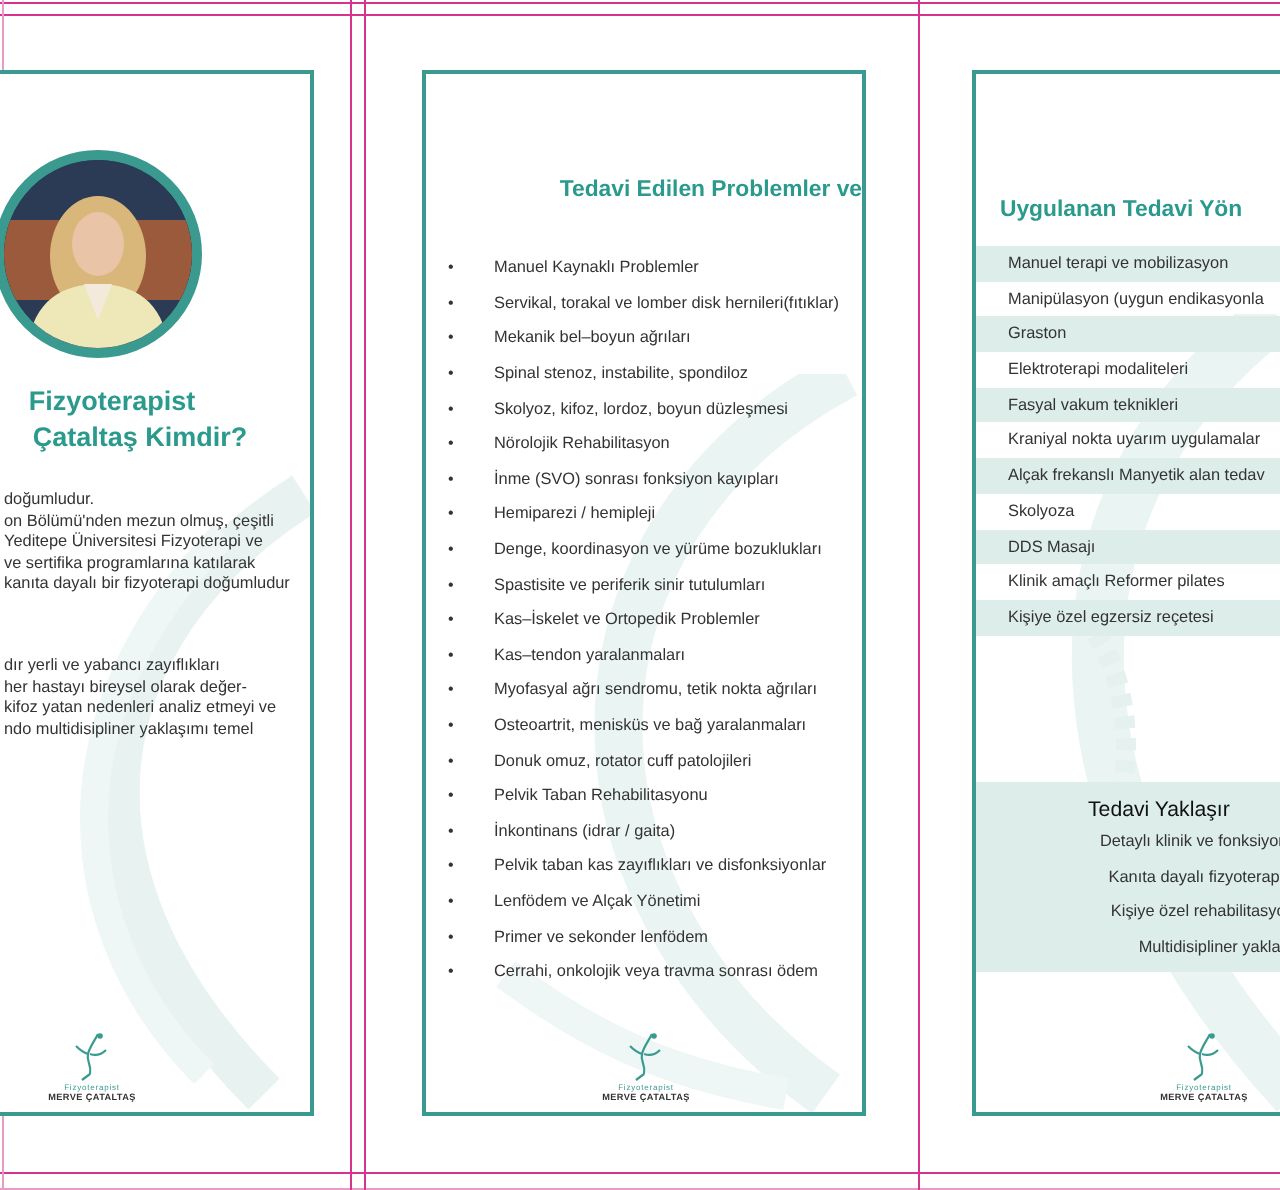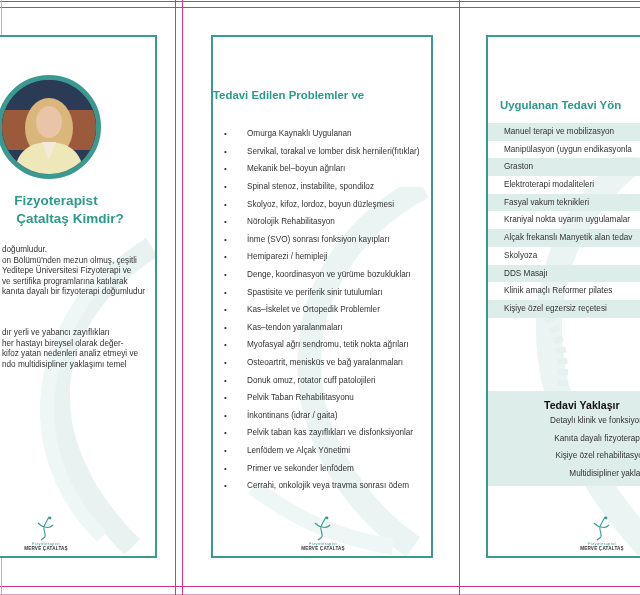--- a/index.html
+++ b/index.html
@@ -42,21 +42,21 @@
   .logo {
     position: absolute; width: 60px; text-align: center;
   }
   .logo svg { display: block; margin: 0 auto; }
   .logo .sub { font-size: 4px; color: #3a9a90; letter-spacing: 0.4px; line-height: 5px; }
   .logo .name { font-size: 4.6px; font-weight: bold; color: #333; letter-spacing: 0.2px; line-height: 6px; }
 
   
   #panel-mid { left: 211px; width: 222px; }
   .mid-title {
-    position: absolute; left: 0; top: 52px; width: 218px; text-align: left;
+    position: absolute; left: 0; top: 52px; width: 218px; text-align: right;
     font-weight: bold; font-size: 11.4px; line-height: 13px; color: #2a9a8c;
   }
   .mid-list { position: absolute; left: 10px; top: 88px; width: 212px; list-style: none; }
   .mid-list li {
     display: flex; align-items: center; height: 17.6px;
     font-size: 8.2px; color: #333; white-space: nowrap;
   }
   .mid-list .bullet { width: 24px; font-size: 8px; padding-left: 1px; color: #333; }
 
   
@@ -70,21 +70,21 @@
     height: 17.7px; line-height: 17.7px; padding-left: 16px;
     font-size: 8.2px; color: #333; white-space: nowrap;
   }
   .method-list li.shaded { background: #dcedea; }
   .approach {
     position: absolute; left: 0; top: 354px; width: 170px; height: 95px;
     background: #dcedea;
   }
   .approach-title {
     position: absolute; left: 56px; top: 8px; white-space: nowrap;
-    font-weight: bold; font-size: 10.6px; color: #111;
+    font-weight: normal; font-size: 10.6px; color: #111;
   }
   .approach-list { position: absolute; left: 0; top: 25px; list-style: none; width: 240px; }
   .approach-list li { height: 17.5px; font-size: 8.2px; color: #333; white-space: nowrap; text-align: center; }
 </style>
 </head>
 <body>
 
 <div class="guide-h" style="top:1px"></div>
 <div class="guide-h" style="top:7px"></div>
 <div class="guide-h" style="top:586px"></div>
@@ -139,21 +139,21 @@
   <svg class="watermark" style="left:0;top:150px" width="222" height="370" viewBox="0 0 222 370">
     <path d="M210 0 C 60 80, 60 260, 200 360" stroke="#eaf5f3" stroke-width="24" fill="none"></path>
     <path d="M40 300 C 80 330, 120 350, 180 360" stroke="#eef7f5" stroke-width="16" fill="none"></path>
   </svg>
   <div class="mid-title">
     <div>Tedavi Edilen Problemler ve</div>
   </div>
   <ul class="mid-list">
     <li>
         <span class="bullet">•</span>
-        <span>Omurga Kaynaklı Uygulanan</span>
+        <span>Manuel Kaynaklı Problemler</span>
       </li>
     <li>
         <span class="bullet">•</span>
         <span>Servikal, torakal ve lomber disk hernileri(fıtıklar)</span>
       </li>
     <li>
         <span class="bullet">•</span>
         <span>Mekanik bel–boyun ağrıları</span>
       </li>
     <li>

